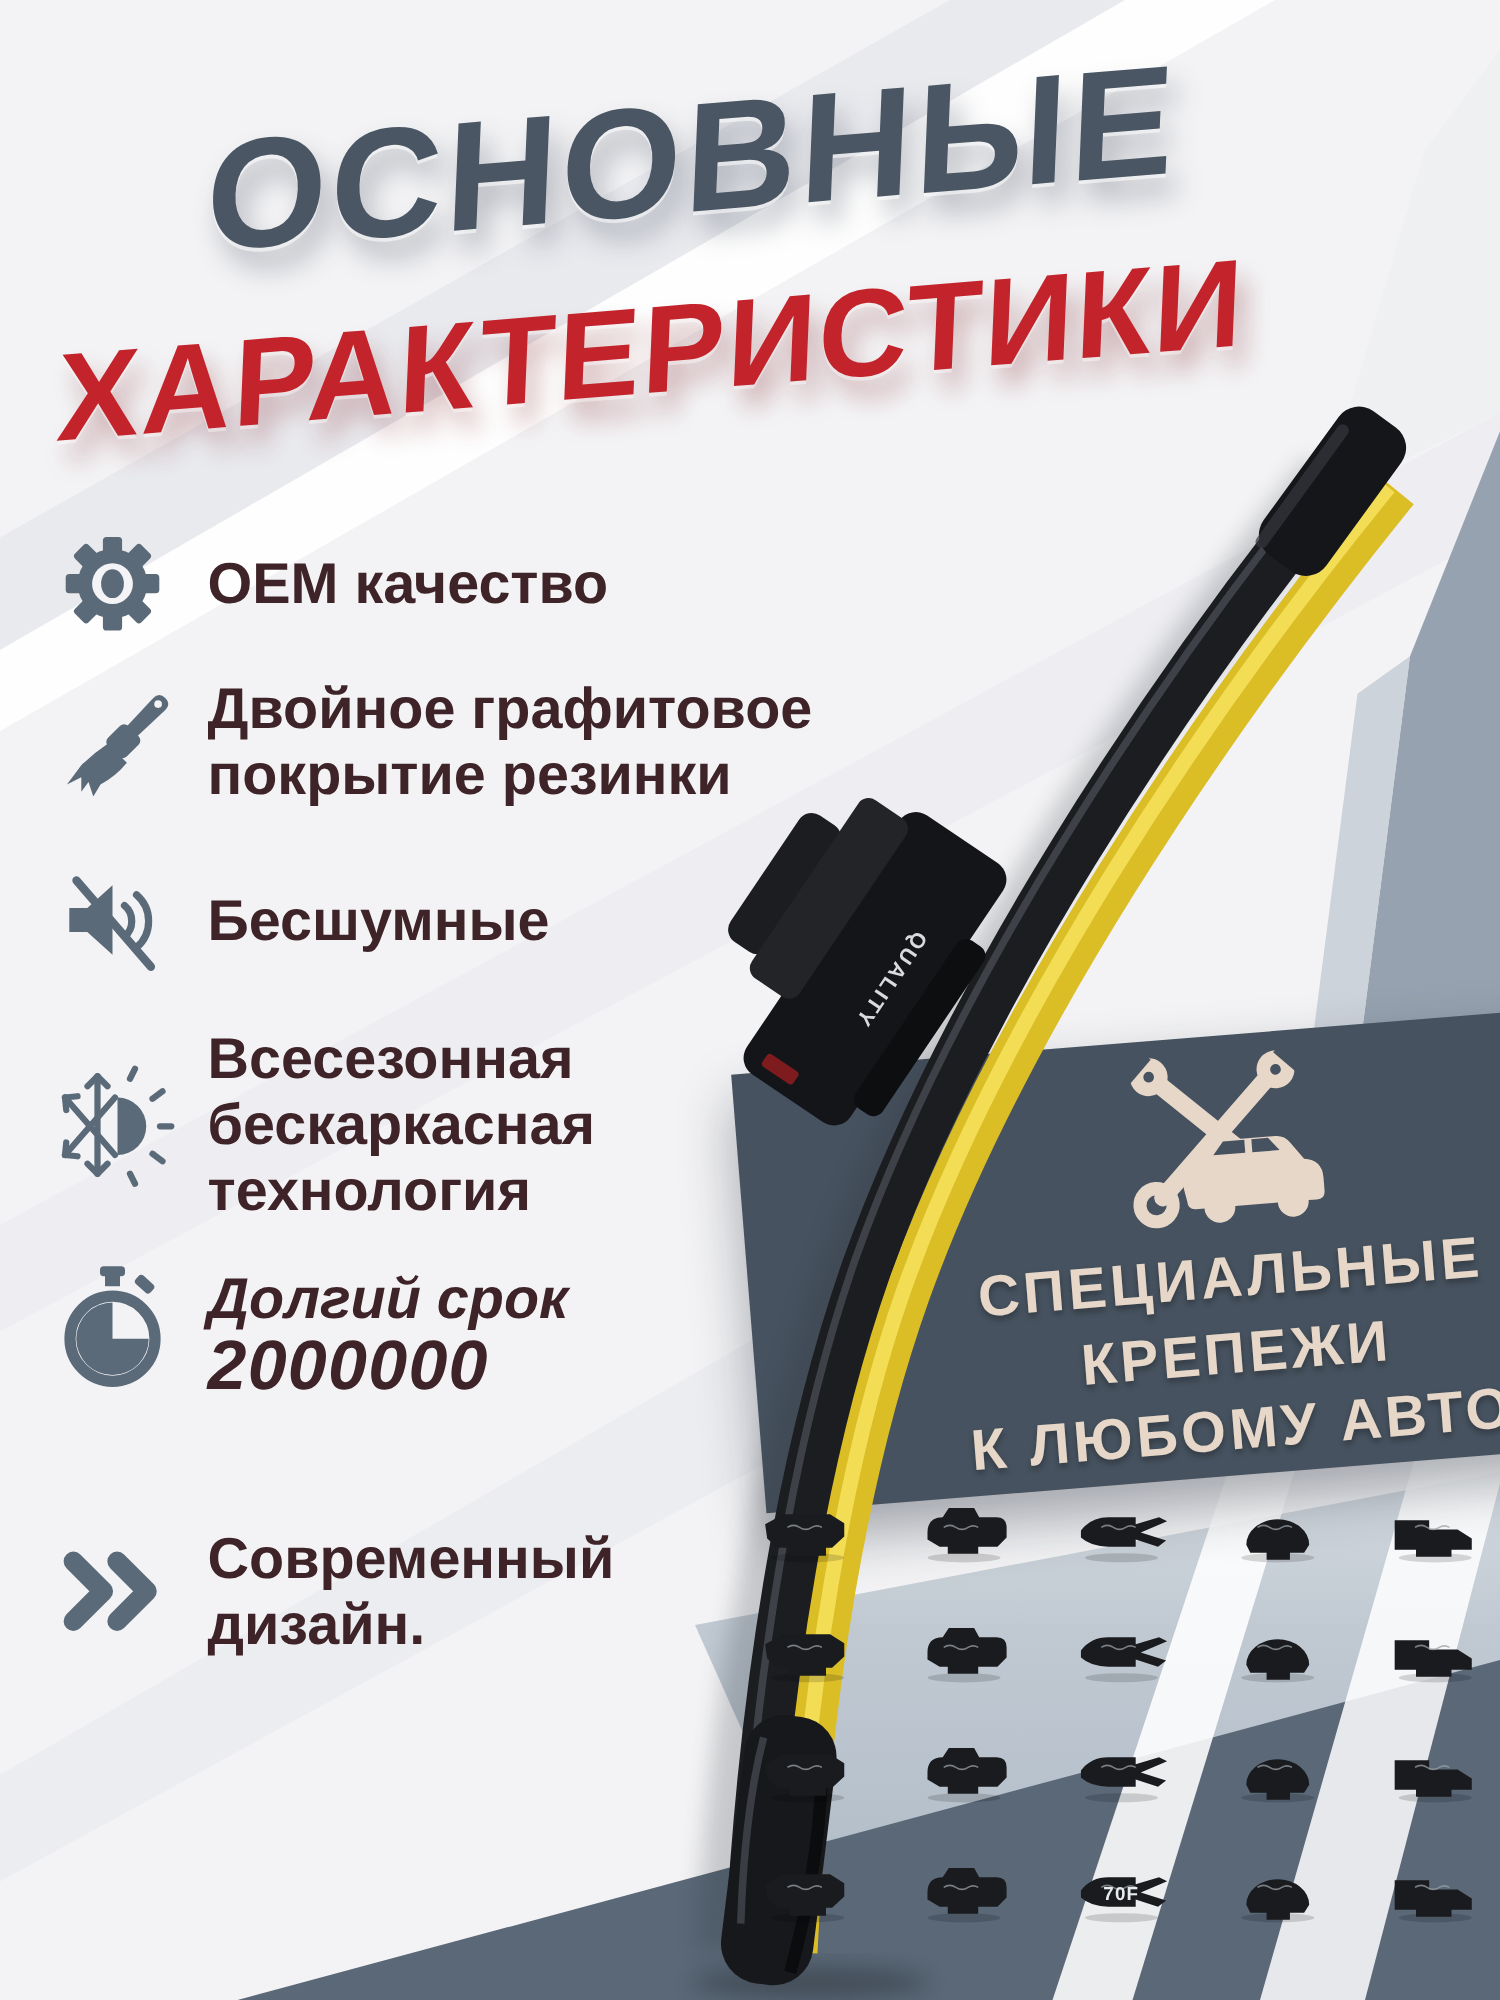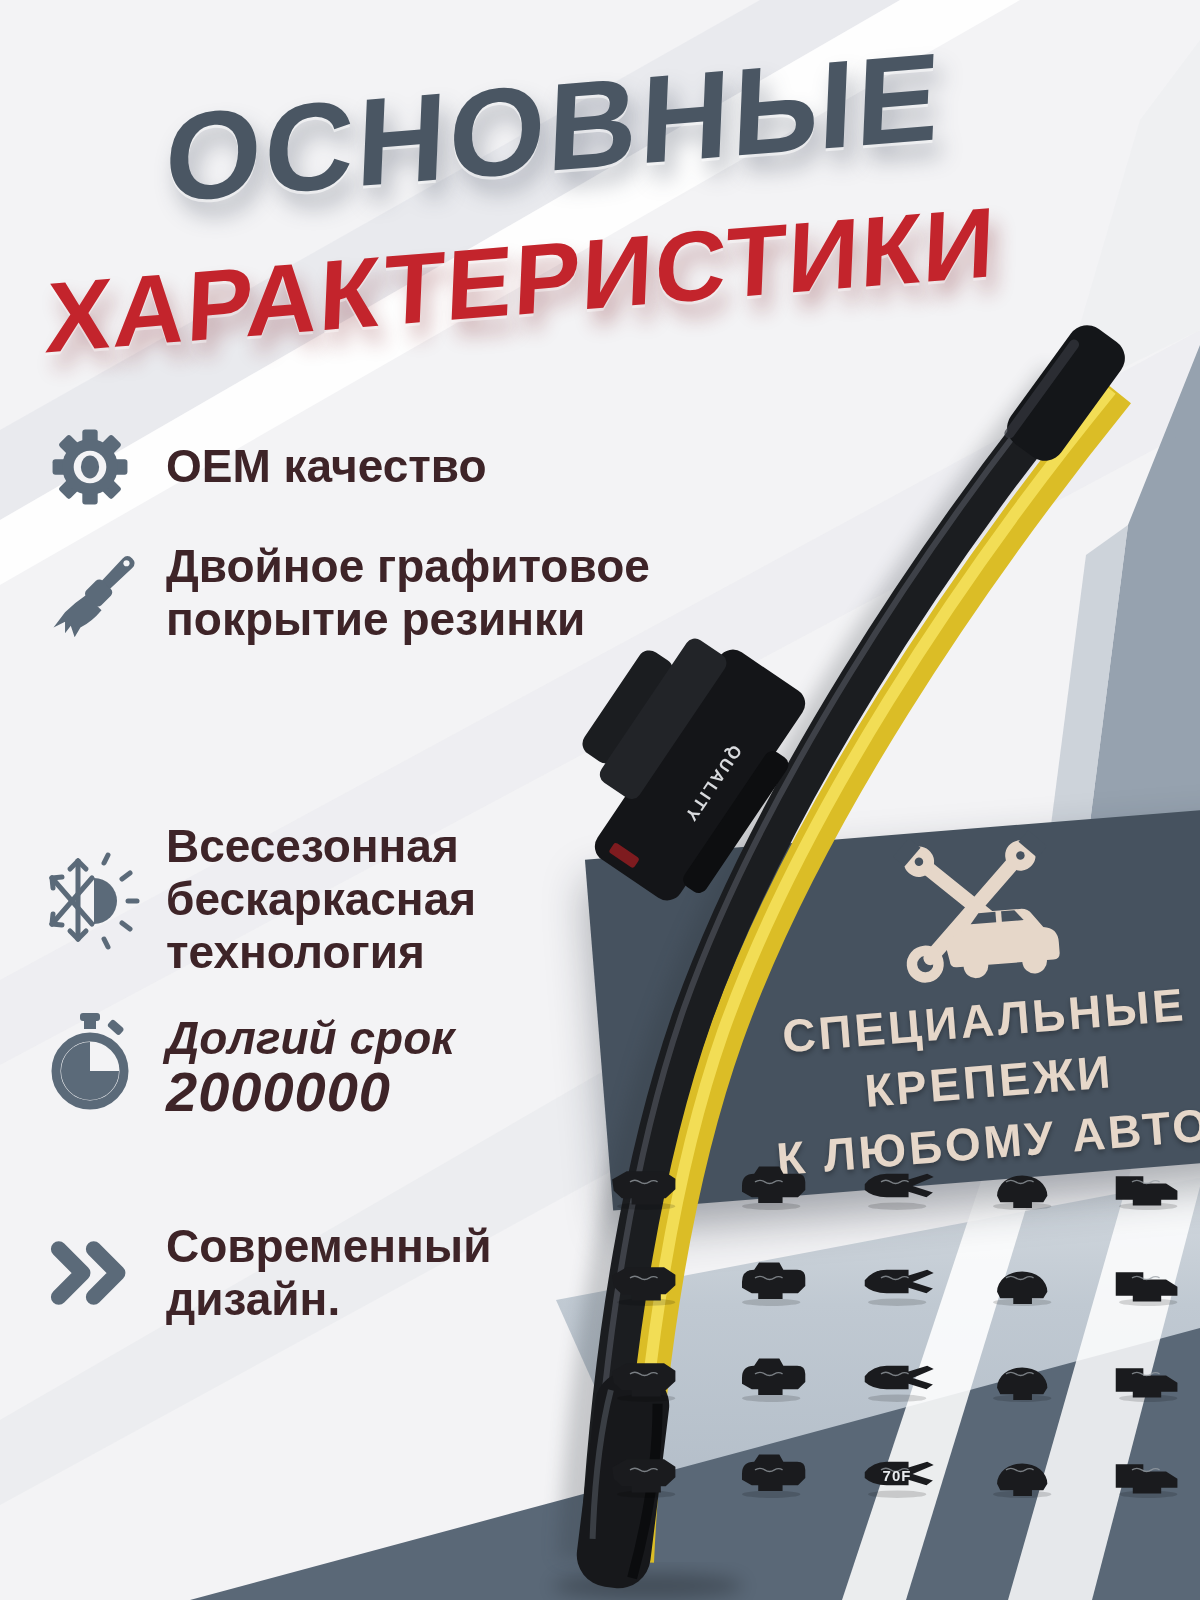--- a/index.html
+++ b/index.html
@@ -35,21 +35,21 @@
   }
   .panel-inner{margin-left:118px;display:flex;flex-direction:column;align-items:center;padding-top:6px;}
   .panel-line{
     font-size:46px;font-weight:bold;letter-spacing:3px;color:#e6d7c9;
     line-height:61px;text-shadow:0 3px 5px rgba(0,0,0,.3);white-space:nowrap;
   }
   
   .wiper{position:absolute;inset:0;z-index:3;pointer-events:none;}
   
   .adapter-grid{
-    position:absolute;left:604px;top:1158px;width:586px;height:344px;z-index:4;
+    position:absolute;left:604px;top:1198px;width:586px;height:344px;z-index:4;
     display:grid;grid-template-columns:repeat(5,1fr);grid-template-rows:repeat(4,1fr);
     column-gap:6px;row-gap:4px;gap:41px;
   }
   .adapter{position:relative;display:flex;align-items:center;justify-content:center;}
   .adapter svg{width:100%;height:auto;display:block;}
   .adapter-label{
     position:absolute;top:20px;left:0;width:100%;text-align:center;
     color:#e8ebee;font-size:15px;font-weight:bold;letter-spacing:1px;
   }
 </style>
@@ -121,20 +121,33 @@
           <path d="M46,52 L62,68 Q52,80 40,86 L34,96 L30,84 L24,92 L24,80 L12,86 L24,70 Q34,60 46,52 Z"></path>
         </g>
       </svg>
     </span>
     <div class="f-text">
       <div>Двойное графитовое</div>
       <div>покрытие резинки</div>
     </div>
   </div>
 
+  <div class="feature f3">
+    <span class="f-icon">
+      <svg width="96" height="96" viewBox="0 0 100 100">
+        <path d="M14,40 h15 l21,-19 v58 l-21,-19 h-15 z" fill="#5b6a79"></path>
+        <path d="M60,38 a17,17 0 0 1 0,26" stroke="#5b6a79" stroke-width="6" fill="none" stroke-linecap="round"></path>
+        <path d="M70,29 a29,29 0 0 1 0,44" stroke="#5b6a79" stroke-width="6" fill="none" stroke-linecap="round"></path>
+        <line x1="20" y1="17" x2="82" y2="89" stroke="#5b6a79" stroke-width="7" stroke-linecap="round"></line>
+      </svg>
+    </span>
+    <div class="f-text">
+      <div>Бесшумные</div>
+    </div>
+  </div>
 
   <div class="feature f4">
     <span class="f-icon">
       <svg width="100" height="110" viewBox="0 0 100 110">
         <g stroke="#5b6a79" stroke-width="5" stroke-linecap="round">
           <line x1="38" y1="16" x2="38" y2="94"></line>
           <line x1="12" y1="33" x2="52" y2="79"></line>
           <line x1="12" y1="79" x2="52" y2="33"></line>
           <line x1="38" y1="16" x2="30" y2="24"></line>
             <line x1="38" y1="16" x2="46" y2="24"></line>

